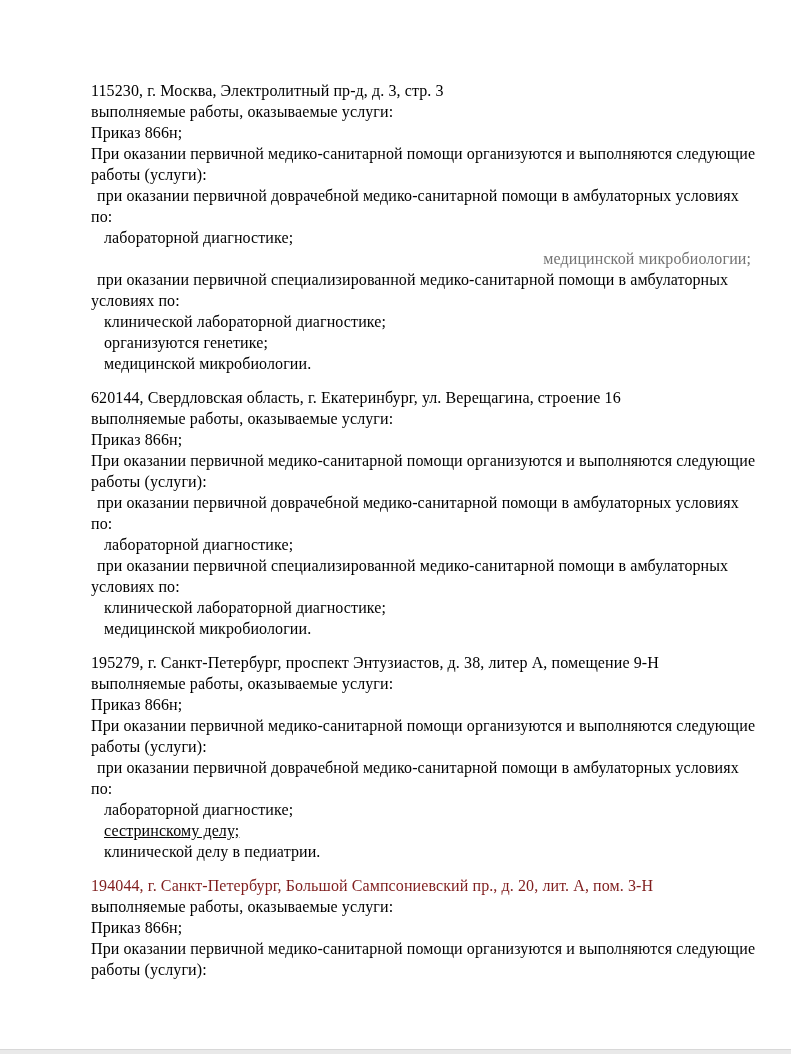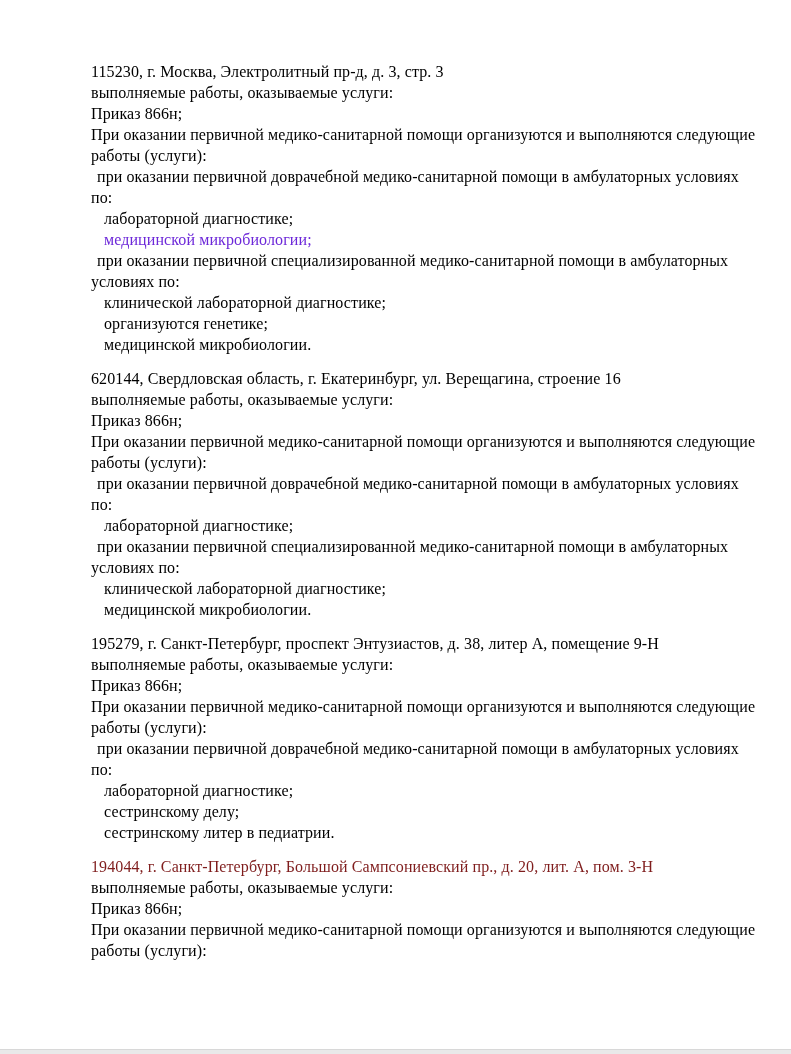--- a/index.html
+++ b/index.html
@@ -8,21 +8,21 @@
     width: 791px;
     height: 1054px;
     overflow: hidden;
     background: #ffffff;
     font-family: "Liberation Serif", "DejaVu Serif", serif;
   }
   .doc-wrap {
     box-sizing: border-box;
     width: 791px;
     height: 1049px;
-    padding: 61px 40px 0 91px;
+    padding: 80px 40px 0 91px;
     overflow: hidden;
   }
   .doc-section {
     margin: 0 0 13px 0;
   }
   .line {
     font-size: 16px;
     line-height: 21px;
     color: #000000;
     white-space: nowrap;
@@ -47,21 +47,21 @@
 <main class="doc-wrap">
     <section class="doc-section">
       <div class="line i0" style="color: rgb(0, 0, 0);">115230, г. Москва, Электролитный пр-д, д. 3, стр. 3</div>
       <div class="line i0" style="color: rgb(0, 0, 0);">выполняемые работы, оказываемые услуги:</div>
       <div class="line i0" style="color: rgb(0, 0, 0);">Приказ 866н;</div>
       <div class="line i0" style="color: rgb(0, 0, 0);">При оказании первичной медико-санитарной помощи организуются и выполняются следующие</div>
       <div class="line i0" style="color: rgb(0, 0, 0);">работы (услуги):</div>
       <div class="line i1" style="color: rgb(0, 0, 0);">при оказании первичной доврачебной медико-санитарной помощи в амбулаторных условиях</div>
       <div class="line i0" style="color: rgb(0, 0, 0);">по:</div>
       <div class="line i2" style="color: rgb(0, 0, 0);">лабораторной диагностике;</div>
-      <div class="line i2" style="color: #6d28d9;">медицинской микробиологии;</div>
+      <div class="line i2" style="color: #737373; text-align: right;">медицинской микробиологии;</div>
       <div class="line i1" style="color: rgb(0, 0, 0);">при оказании первичной специализированной медико-санитарной помощи в амбулаторных</div>
       <div class="line i0" style="color: rgb(0, 0, 0);">условиях по:</div>
       <div class="line i2" style="color: rgb(0, 0, 0);">клинической лабораторной диагностике;</div>
       <div class="line i2" style="color: rgb(0, 0, 0);">организуются генетике;</div>
       <div class="line i2" style="color: rgb(0, 0, 0);">медицинской микробиологии.</div>
     </section>
     <section class="doc-section">
       <div class="line i0" style="color: rgb(0, 0, 0);">620144, Свердловская область, г. Екатеринбург, ул. Верещагина, строение 16</div>
       <div class="line i0" style="color: rgb(0, 0, 0);">выполняемые работы, оказываемые услуги:</div>
       <div class="line i0" style="color: rgb(0, 0, 0);">Приказ 866н;</div>
@@ -77,22 +77,22 @@
     </section>
     <section class="doc-section">
       <div class="line i0" style="color: rgb(0, 0, 0);">195279, г. Санкт-Петербург, проспект Энтузиастов, д. 38, литер А, помещение 9-Н</div>
       <div class="line i0" style="color: rgb(0, 0, 0);">выполняемые работы, оказываемые услуги:</div>
       <div class="line i0" style="color: rgb(0, 0, 0);">Приказ 866н;</div>
       <div class="line i0" style="color: rgb(0, 0, 0);">При оказании первичной медико-санитарной помощи организуются и выполняются следующие</div>
       <div class="line i0" style="color: rgb(0, 0, 0);">работы (услуги):</div>
       <div class="line i1" style="color: rgb(0, 0, 0);">при оказании первичной доврачебной медико-санитарной помощи в амбулаторных условиях</div>
       <div class="line i0" style="color: rgb(0, 0, 0);">по:</div>
       <div class="line i2" style="color: rgb(0, 0, 0);">лабораторной диагностике;</div>
-      <div class="line i2" style="color: rgb(0, 0, 0);">сестринскому делу;</div>
-      <div class="line i2" style="color: rgb(0, 0, 0);">сестринскому литер в педиатрии.</div>
+      <div class="line i2" style="color: rgb(0, 0, 0); text-decoration: underline;">сестринскому делу;</div>
+      <div class="line i2" style="color: rgb(0, 0, 0);">клинической делу в педиатрии.</div>
     </section>
     <section class="doc-section">
       <div class="line i0" style="color: #7f1d1d;">194044, г. Санкт-Петербург, Большой Сампсониевский пр., д. 20, лит. А, пом. 3-Н</div>
       <div class="line i0" style="color: rgb(0, 0, 0);">выполняемые работы, оказываемые услуги:</div>
       <div class="line i0" style="color: rgb(0, 0, 0);">Приказ 866н;</div>
       <div class="line i0" style="color: rgb(0, 0, 0);">При оказании первичной медико-санитарной помощи организуются и выполняются следующие</div>
       <div class="line i0" style="color: rgb(0, 0, 0);">работы (услуги):</div>
     </section>
   </main>
 

